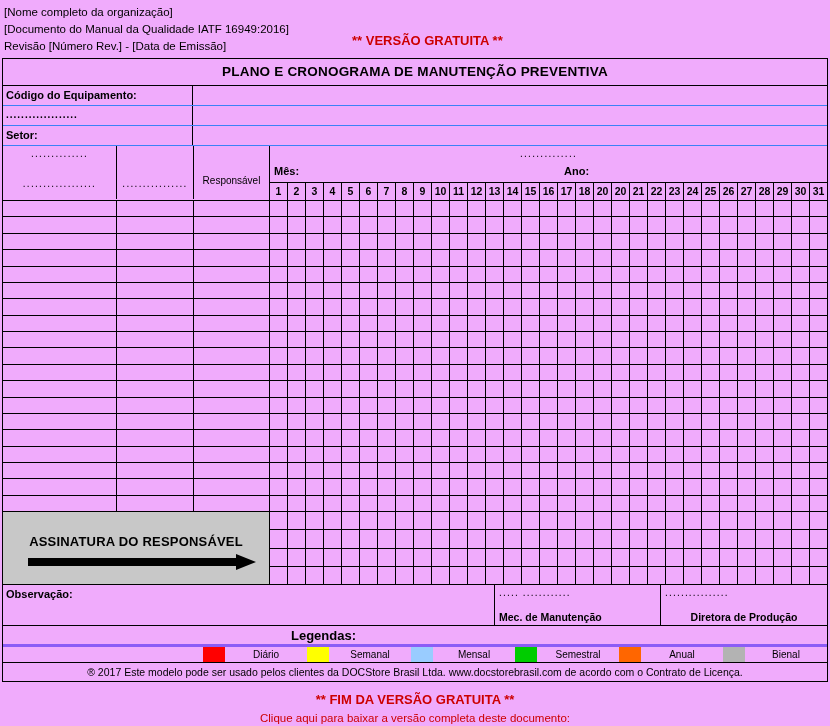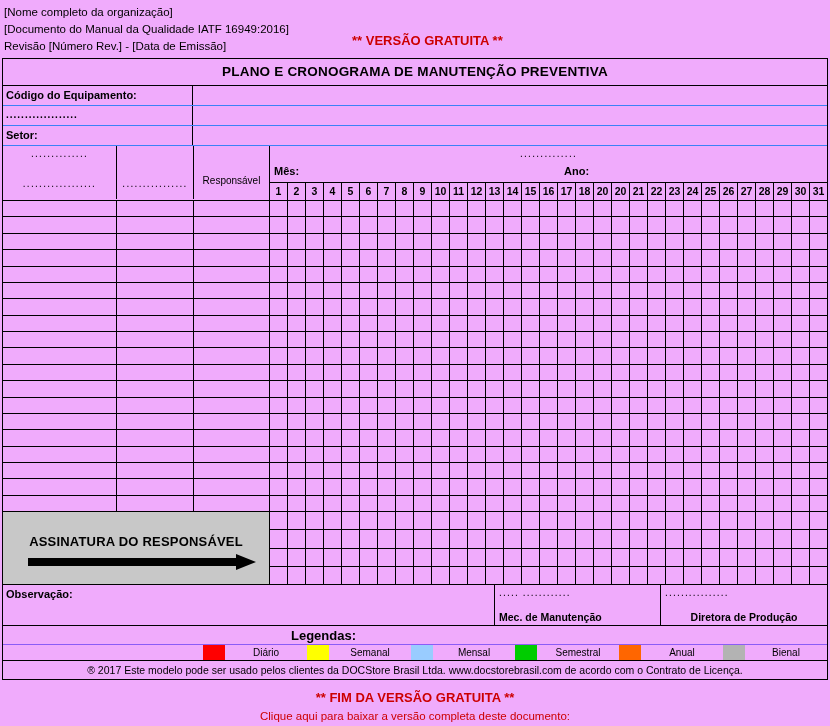--- a/index.html
+++ b/index.html
@@ -310,21 +310,21 @@
     position: relative;
   }
   .legend-label {
     position: absolute;
     left: 288px;
     top: 2px;
     font-weight: bold;
     font-size: 13px;
   }
   .legend-row {
-    border-top: 1px solid #8b5cf6;
+    border-top: 3px solid #8b5cf6;
     height: 15px;
     display: flex;
     align-items: stretch;
   }
   .legend-pad { width: 305px; }
   .legend-item { display: flex; align-items: stretch; }
   .swatch { width: 22px; }
   .leg-text {
     width: 82px;
     text-align: center;

